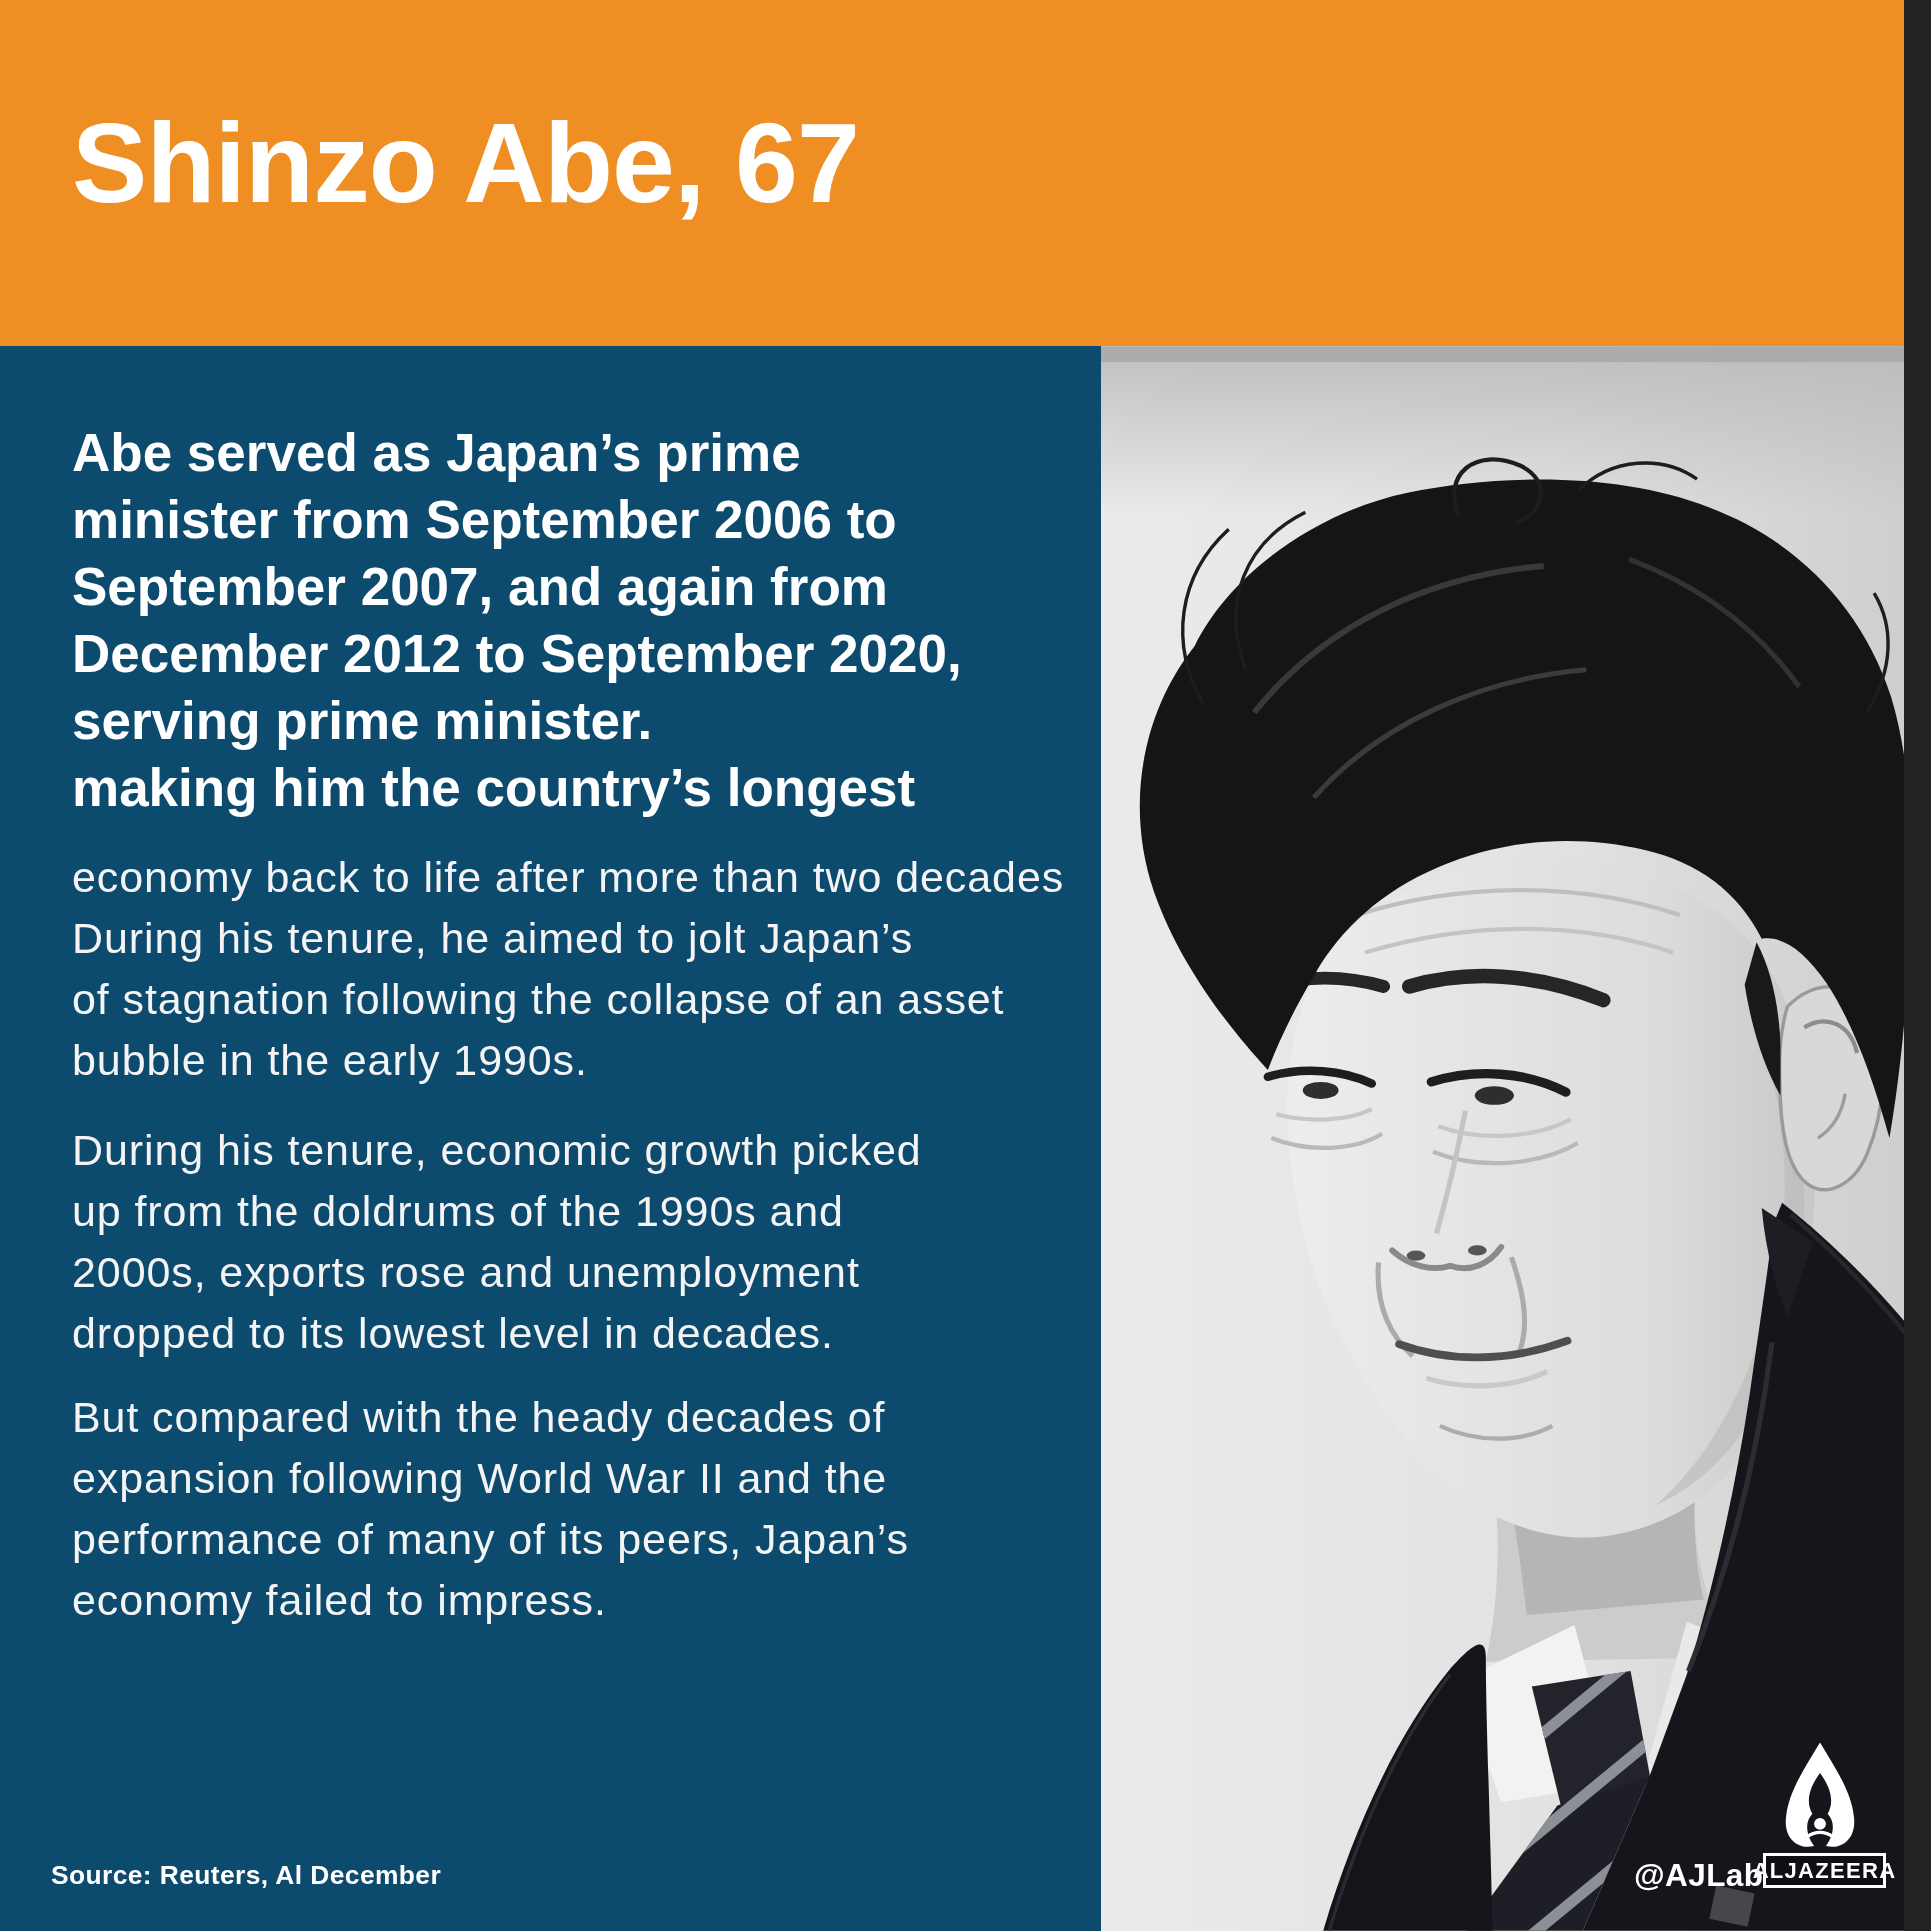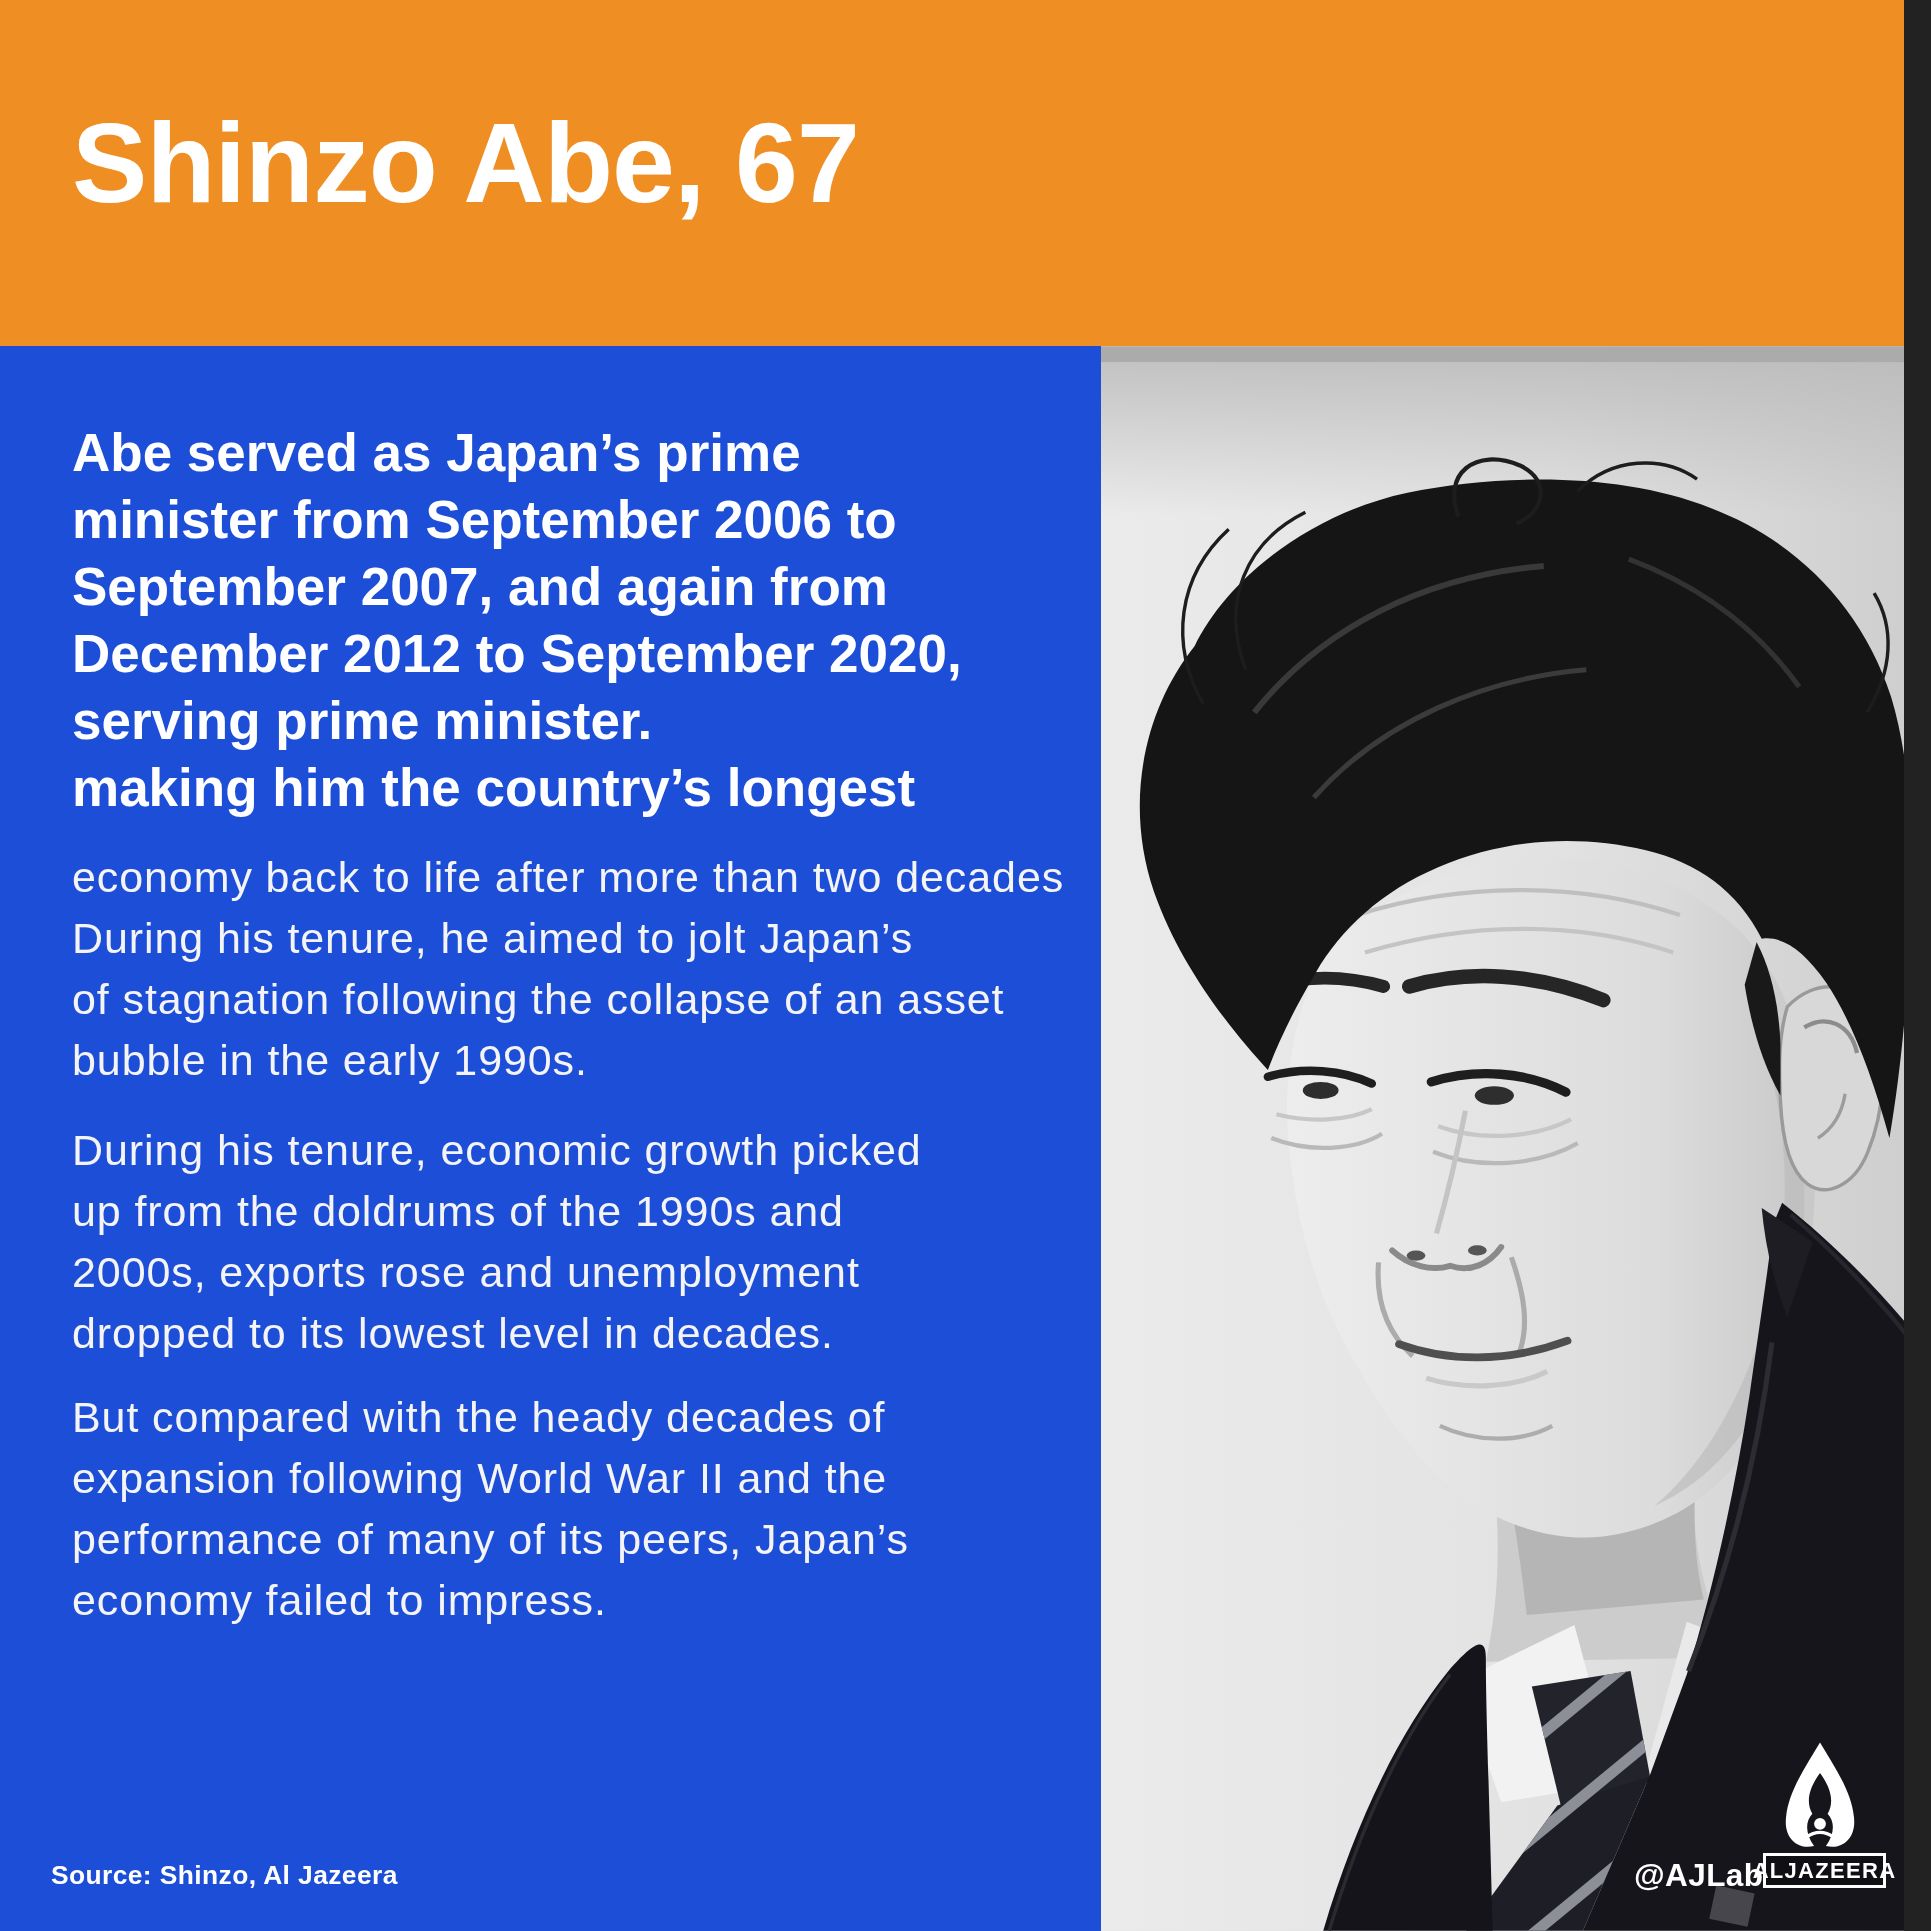--- a/index.html
+++ b/index.html
@@ -1,19 +1,19 @@
 <!DOCTYPE html>
 <html style="font-size:13.6px"><head>
 <meta charset="utf-8">
 <style>
   html,body{margin:0;padding:0;background:#222;}
   .canvas{
     position:relative;
     width:1904px;height:1931px;
-    background:#1d4ed8;
+    background:#0c4a6e;
     overflow:hidden;
     font-family:"Liberation Sans", sans-serif;
   }
   
   .header{
     position:absolute;left:0;top:0;width:1932px;height:346px;
     background:#EE8E23;
   }
   .header .title{
     position:absolute;left:72px;top:101px;
@@ -96,21 +96,21 @@
       <span class="ln">dropped to its lowest level in decades.</span>
     </p>
     <p class="para">
       <span class="ln">But compared with the heady decades of</span>
       <span class="ln">expansion following World War II and the</span>
       <span class="ln">performance of many of its peers, Japan’s</span>
       <span class="ln">economy failed to impress.</span>
     </p>
   </div>
 
-  <div class="source">Source: Shinzo, Al Jazeera</div>
+  <div class="source">Source: Reuters, Al December</div>
 
   <div class="photo-wrap">
     <svg width="831" height="1585" viewBox="0 0 976 1861" xmlns="http://www.w3.org/2000/svg">
       <defs>
         <linearGradient id="bgGrad" x1="0" y1="0" x2="1" y2="0">
           <stop offset="0" stop-color="#EBEBEB"></stop>
           <stop offset="0.55" stop-color="#E2E2E2"></stop>
           <stop offset="1" stop-color="#CDCDCD"></stop>
         </linearGradient>
         <linearGradient id="topShade" x1="0" y1="0" x2="0" y2="1">

